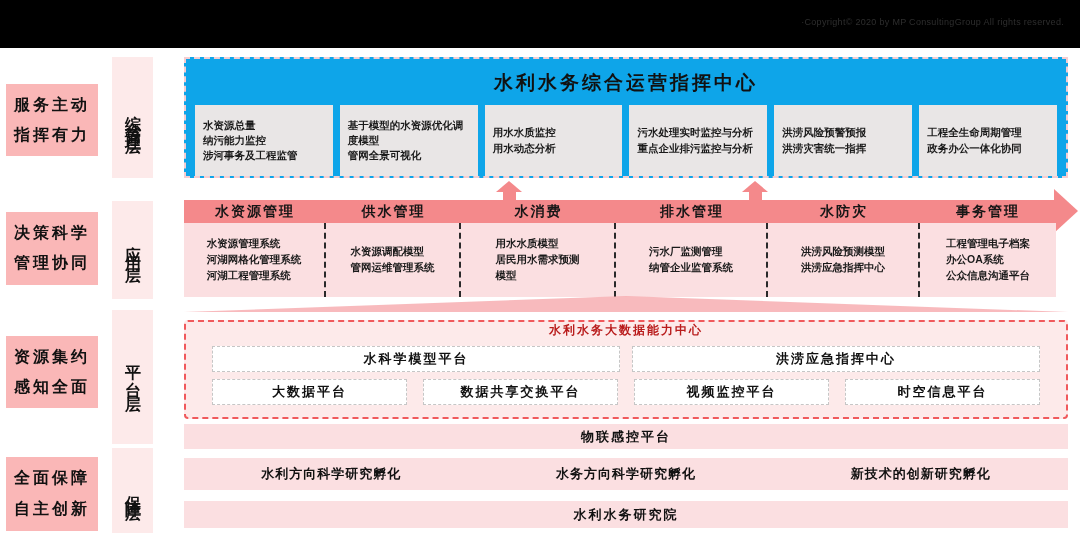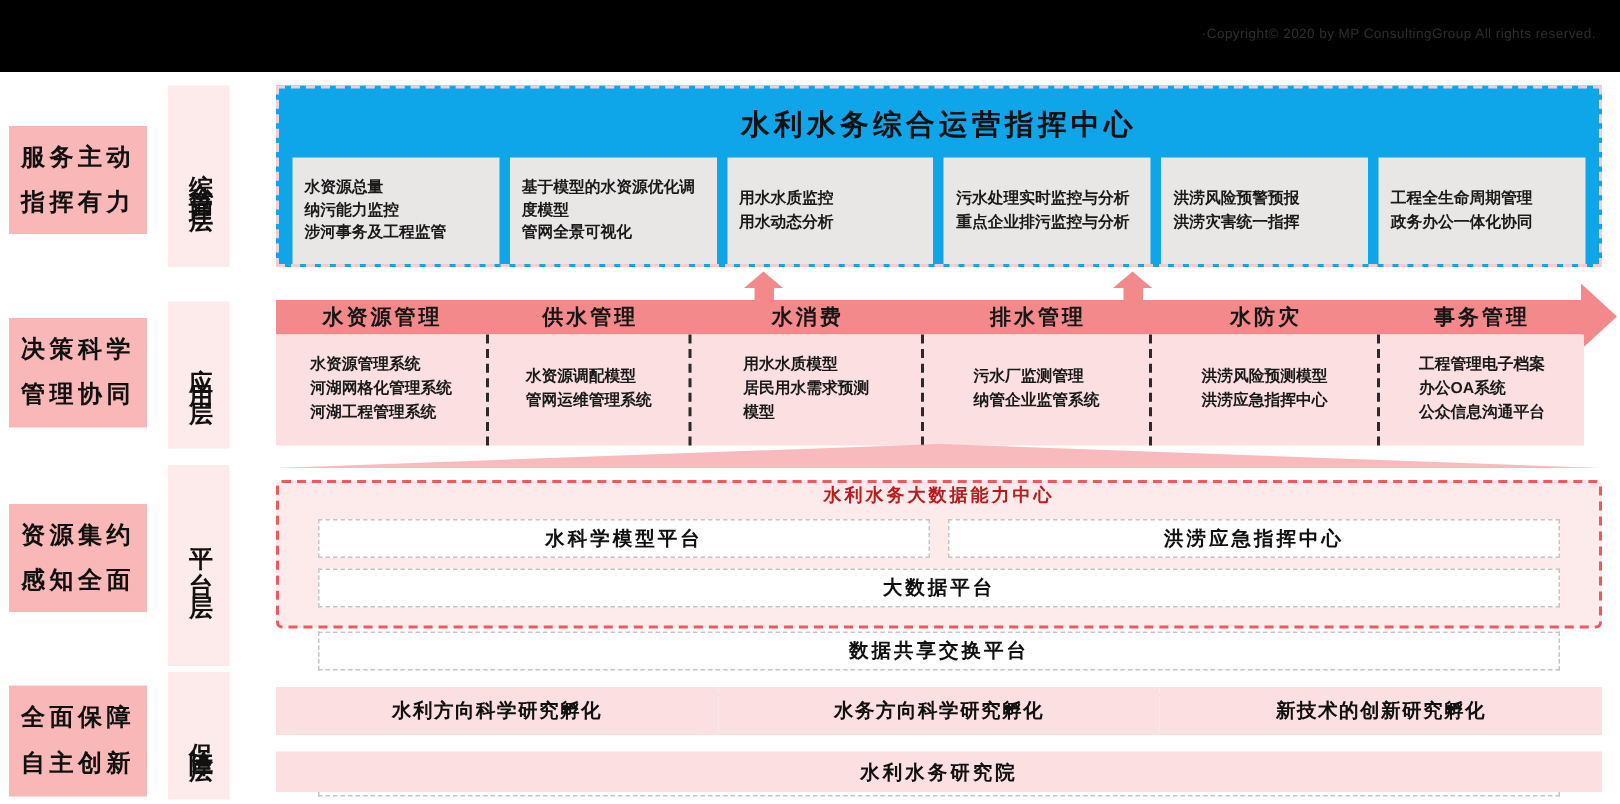--- a/index.html
+++ b/index.html
@@ -39,21 +39,21 @@
   .appcol.sep { border-right:2px dashed #2a2a2a; }
   .appcol .txt { font-size:10.5px; font-weight:bold; color:#1a1a1a; line-height:1.5; text-align:left; }
 
   
   .roof { left:184px; top:296px; width:884px; height:16px; background:#f7aeb1; clip-path:polygon(0 100%, 50% 0, 100% 100%); opacity:.85; }
 
   
   .plat { left:184px; top:320px; width:884px; height:99px; background:#fdeaea; border:2px dashed #f0595c; border-radius:4px; }
   .plat-title { text-align:center; font-size:12px; font-weight:bold; color:#b91c1c; letter-spacing:2px; margin-top:0; }
   .plat-row { display:flex; padding:0 26px; margin-top:7px; gap:12px; }
-  .plat-row.r2 { gap:16px; margin-top:7px;flex-direction:column; }
+  .plat-row.r2 { gap:16px; margin-top:7px; }
   .whitebox { flex:1; background:#fff; border:1px dashed #c6c6c6; height:26px; line-height:24px; text-align:center; font-size:13px; font-weight:bold; color:#111; letter-spacing:2px; }
 
   .iotbar { left:184px; top:424px; width:884px; height:25px; background:#fbdfe1; text-align:center; line-height:25px; font-size:13px; font-weight:bold; color:#111; letter-spacing:2px; }
 
   
   .guard-row { left:184px; top:458px; width:884px; height:32px; display:flex; justify-content:space-between; }
   .guardbox { width:320px; background:#fbdfe1; text-align:center; line-height:32px; font-size:13px; font-weight:bold; color:#111; letter-spacing:1px; }
   .institute { left:184px; top:501px; width:884px; height:27px; background:#fbdfe1; text-align:center; line-height:27px; font-size:13px; font-weight:bold; color:#111; letter-spacing:2px; }
 </style>
 </head>
@@ -168,20 +168,21 @@
       <div class="whitebox">洪涝应急指挥中心</div>
     </div>
     <div class="plat-row r2">
       <div class="whitebox">大数据平台</div>
       <div class="whitebox">数据共享交换平台</div>
       <div class="whitebox">视频监控平台</div>
       <div class="whitebox">时空信息平台</div>
     </div>
   </div>
 
+  <div class="abs iotbar">物联感控平台</div>
 
   <div class="abs guard-row">
     <div class="guardbox">水利方向科学研究孵化</div>
     <div class="guardbox">水务方向科学研究孵化</div>
     <div class="guardbox">新技术的创新研究孵化</div>
   </div>
   <div class="abs institute">水利水务研究院</div>
 
 </div>
 

